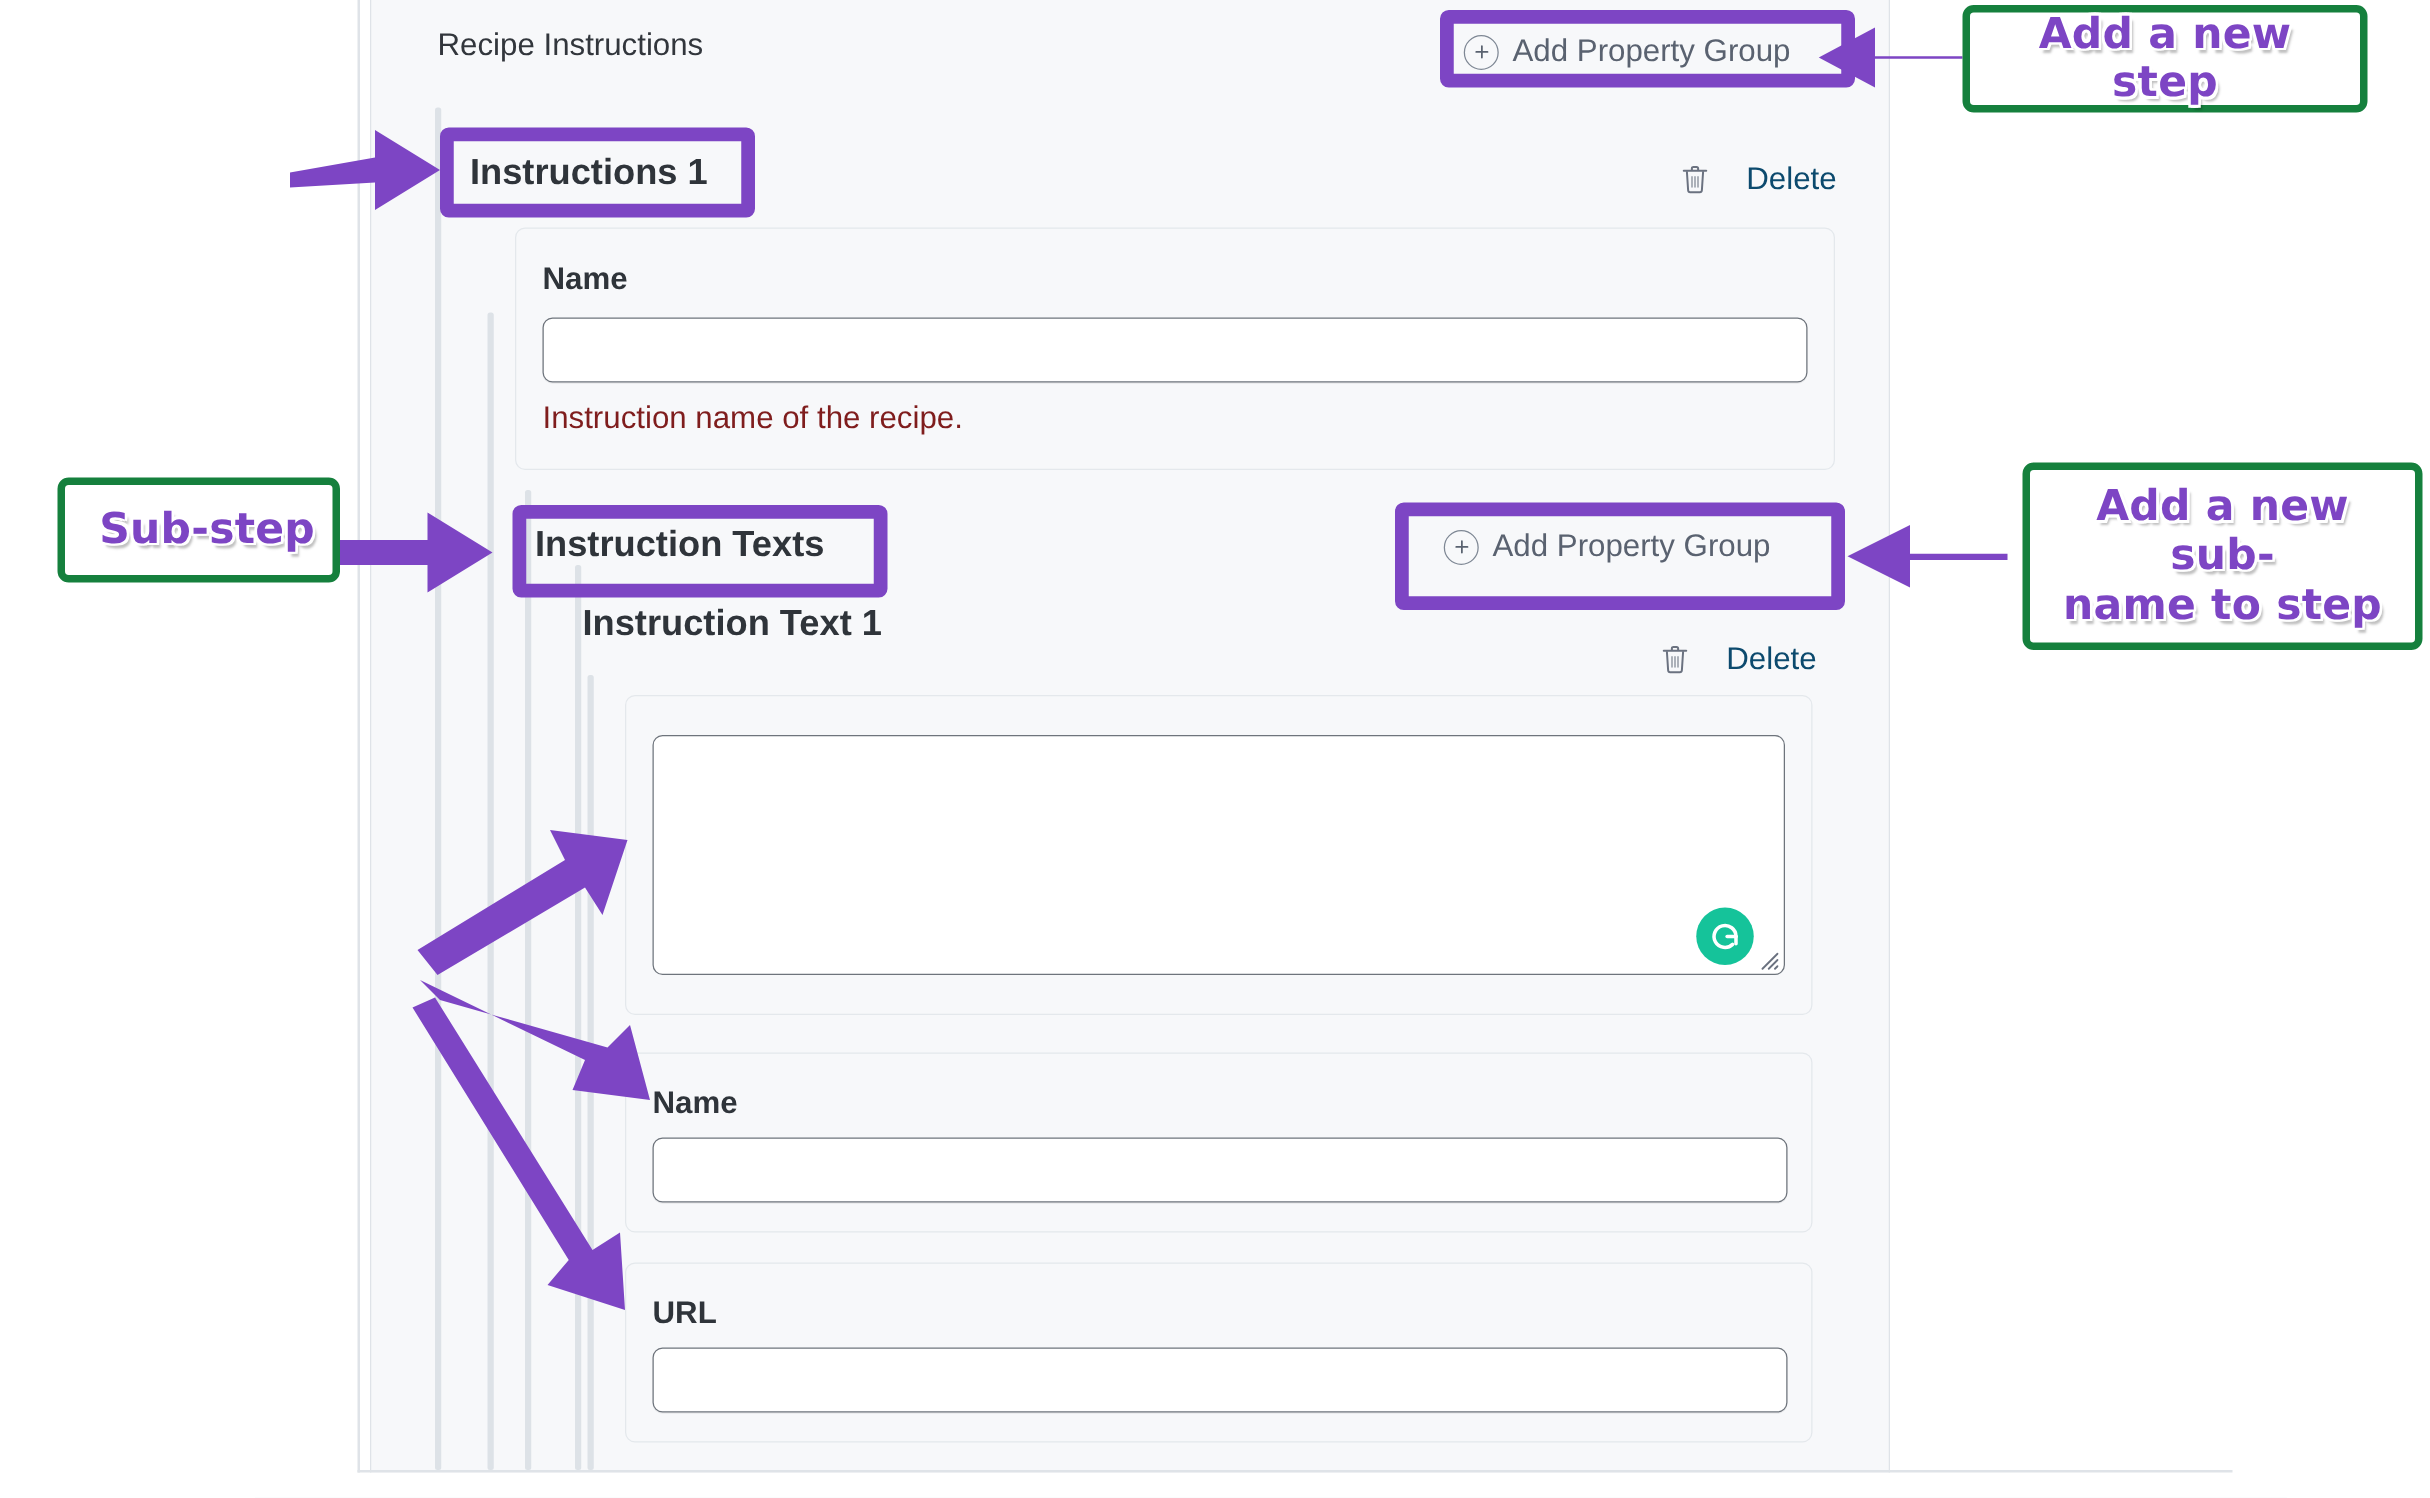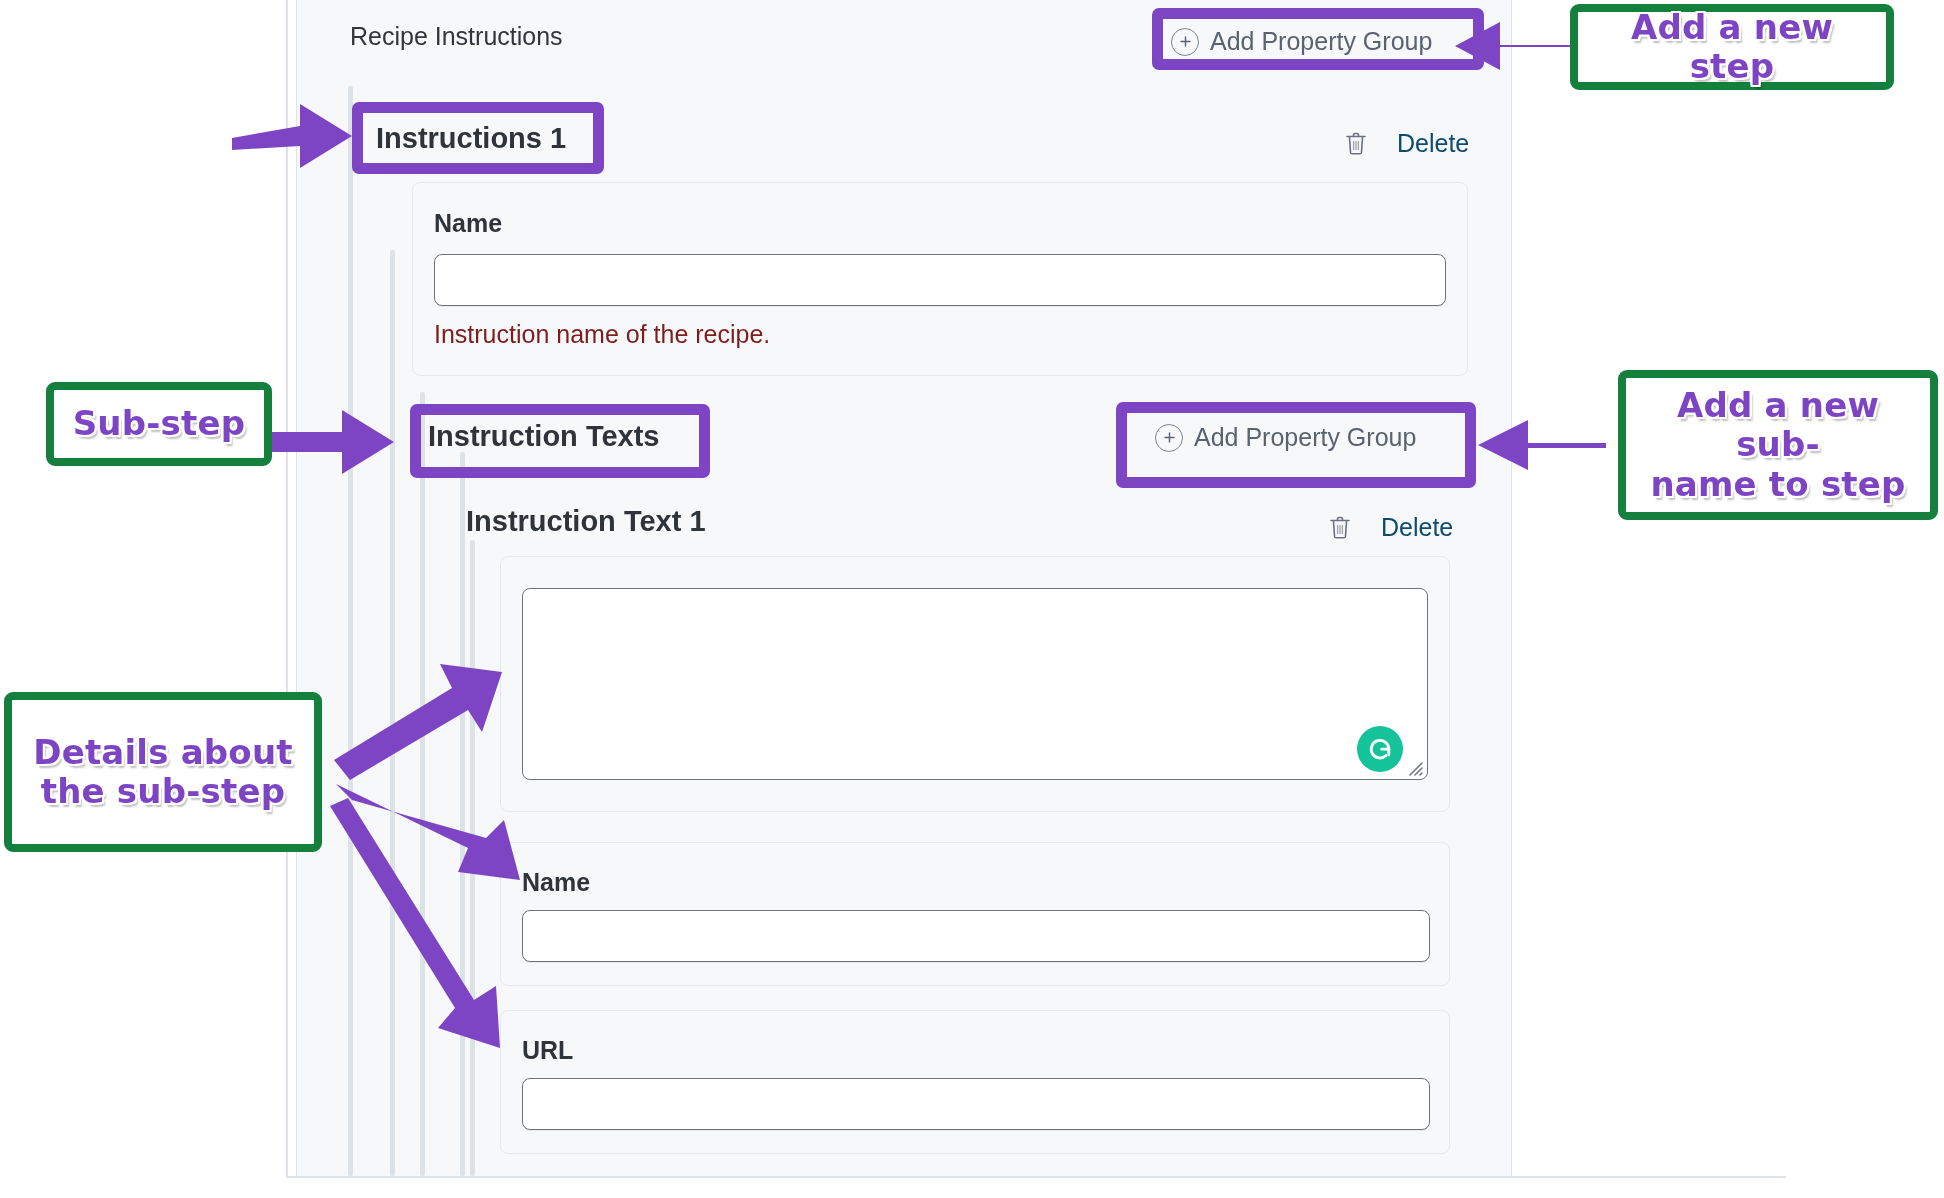--- a/index.html
+++ b/index.html
@@ -125,24 +125,24 @@
   .ann-box{
     position:absolute;
     box-sizing:border-box;
     border:11px solid #7d45c4;
     background:transparent;
     border-radius:7px;
   }
   .ann-label{
     position:absolute;
     box-sizing:border-box;
-    border:8px solid #15803d;
+    border:6px solid #15803d;
     background:#ffffff;
     border-radius:9px;
-    display:flex;align-items:center;justify-content:center;
+    display:flex;align-items:center;justify-content:flex-end;
     padding:6px 14px;
   }
   .ann-label span{
     font-family:"DejaVu Sans", sans-serif;
     font-weight:700;
     color:#7d45c4;
     font-size:34px;
     line-height:1.15;
     text-align:center;
     letter-spacing:.2px;
@@ -199,21 +199,21 @@
 
   <button class="btn-apg" style="left:1146px;top:418px;">
     <span class="plus-circ">
       <svg viewBox="0 0 20 20" width="15" height="15" aria-hidden="true">
         <path d="M10 4v12M4 10h12" stroke="#5a6270" stroke-width="1.9" stroke-linecap="round" fill="none"></path>
       </svg>
     </span>
     <span>Add Property Group</span>
   </button>
 
-  <div class="group-header sub" style="left:466px;top:505px;">Instruction Text 1</div>
+  <div class="group-header sub" style="left:466px;top:483px;">Instruction Text 1</div>
 
   <button class="btn-delete" style="left:1322px;top:512px;">
     <svg class="trash-ico" viewBox="0 0 24 26" aria-hidden="true">
       <path d="M3 6h18M9.5 6V4.2c0-.7.6-1.2 1.3-1.2h2.4c.7 0 1.3.5 1.3 1.2V6" stroke="#6b7280" stroke-width="1.6" fill="none" stroke-linecap="round"></path>
       <path d="M5.5 6.5l1 15.2c.05.9.8 1.6 1.7 1.6h7.6c.9 0 1.65-.7 1.7-1.6l1-15.2" stroke="#6b7280" stroke-width="1.6" fill="none" stroke-linejoin="round"></path>
       <path d="M9.6 11v8M12 11v8M14.4 11v8" stroke="#9aa1ab" stroke-width="1.3" stroke-linecap="round"></path>
     </svg>
     <span>Delete</span>
   </button>
 
@@ -272,17 +272,13 @@
 
   <div class="ann-label" style="left:46px;top:382px;width:226px;height:84px;">
     <span>Sub-step</span>
   </div>
 
   <div class="ann-label" style="left:1618px;top:370px;width:320px;height:150px;">
     <span style="white-space:pre-line;">Add a new sub-
 name to step</span>
   </div>
 
-  <div class="ann-label" style="left:4px;top:692px;width:318px;height:160px;">
-    <span style="white-space:pre-line;">Details about
-the sub-step</span>
-  </div>
 </div>
 
 </body></html>

